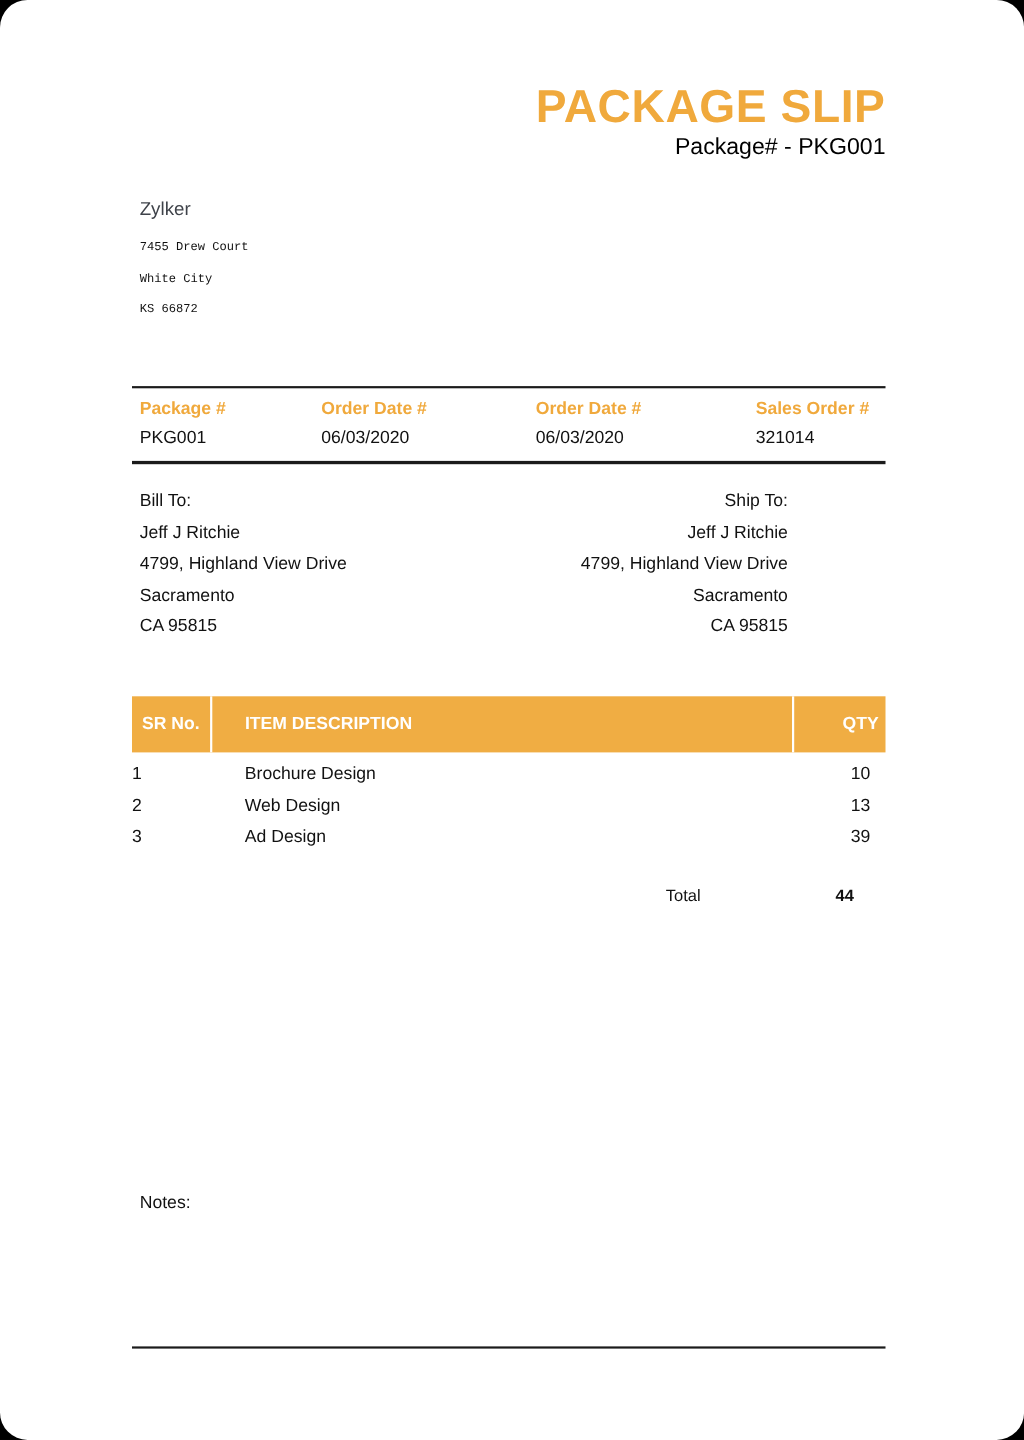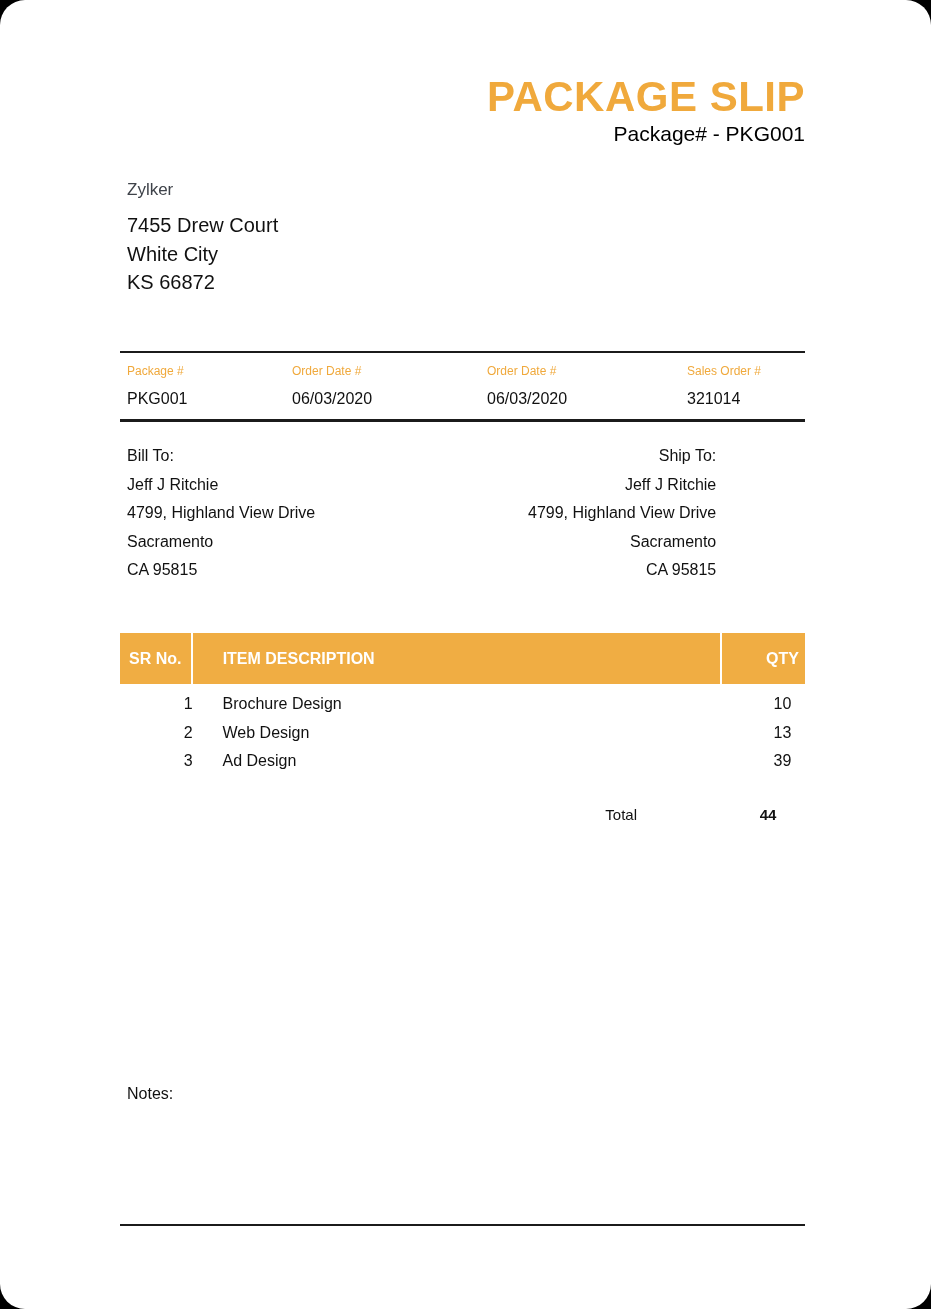--- a/index.html
+++ b/index.html
@@ -47,41 +47,42 @@
   .company-block {
     position: absolute;
     left: 127px; top: 180px;
   }
   .company-name {
     font-size: 17px;
     color: var(--color-company);
     margin-bottom: 11px;
   }
   .company-line {
-    font-size: 20px;
+    font-size: 11px;
     line-height: 28.5px;
+    font-family: Liberation Mono, monospace;
   }
 
   
   .summary-table {
     position: absolute;
     left: 120px; top: 351px;
     width: 685px;
     border-top: 2px solid var(--color-rule);
     border-bottom: 3px solid var(--color-rule);
     padding: 5px 0 7px 7px;
   }
   .summary-row { display: flex; }
   .summary-cell-1 { width: 165px; }
   .summary-cell-2 { width: 195px; }
   .summary-cell-3 { width: 200px; }
   .summary-cell-4 { flex: 1; }
   .summary-head {
-    font-size: 12px;
-    font-weight: normal;
+    font-size: 16px;
+    font-weight: bold;
     color: var(--color-accent);
     line-height: 27px;
   }
   .summary-value {
     font-size: 16px;
     line-height: 27px;
   }
 
   
   .address-block {
@@ -100,21 +101,21 @@
     position: absolute;
     left: 120px; top: 633px;
     width: 685px; height: 51px;
     background: var(--color-header-bg);
     display: flex;
     align-items: center;
     color: #ffffff;
     font-size: 16px;
     font-weight: bold;
   }
-  .col-sr    { width: 77px;  text-align: right; }
+  .col-sr    { width: 77px;  text-align: left; }
   .col-desc  { width: 560px; padding-left: 30px; }
   .col-qty   { width: 86px;  text-align: center; padding-left: 38px; }
   .items-header .col-sr   { border-right: 2px solid #ffffff; align-self: stretch; display: flex; align-items: center; justify-content: center; }
   .items-header .col-desc { border-right: 2px solid #ffffff; align-self: stretch; display: flex; align-items: center; }
   .items-body {
     position: absolute;
     left: 120px; top: 690px;
     width: 685px;
   }
   .item-row {

